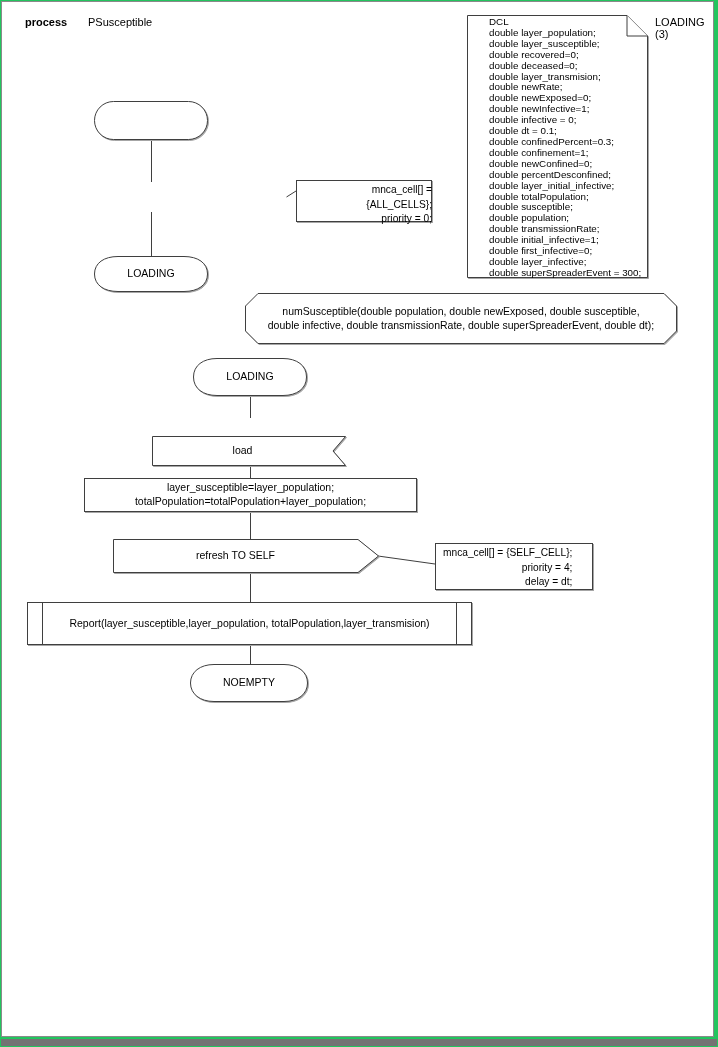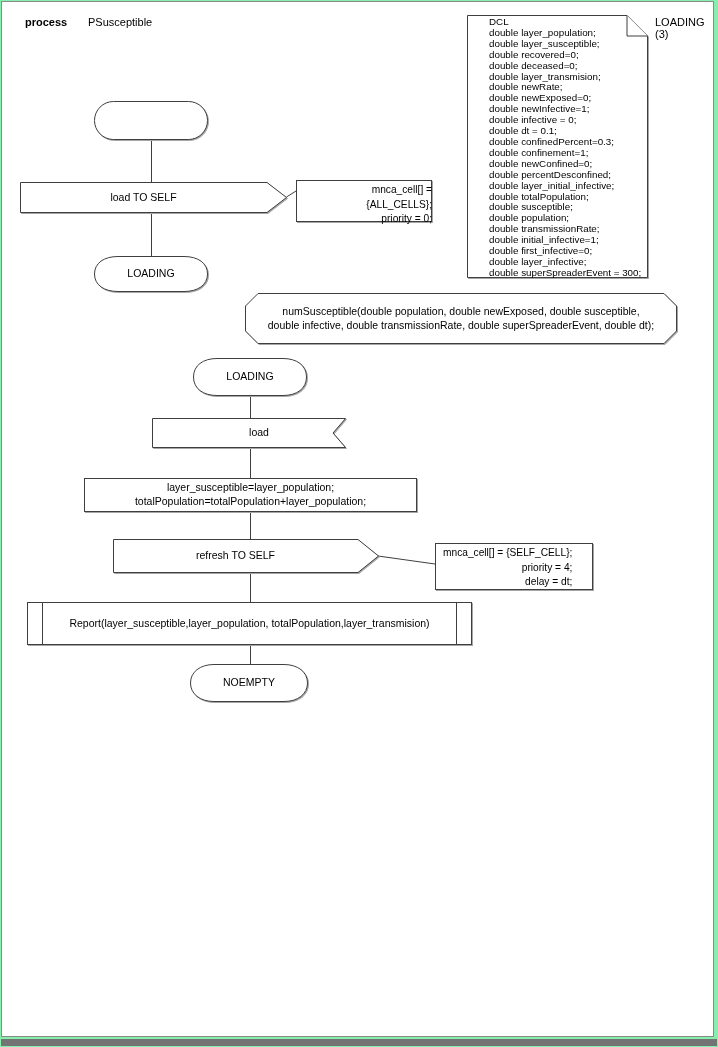--- a/index.html
+++ b/index.html
@@ -1,17 +1,17 @@
 <!DOCTYPE html>
 <html><head>
 <meta charset="utf-8">
 <style>
   html,body{margin:0;padding:0;background:#ffffff;}
   body{font-family:"Liberation Sans",sans-serif;color:#000;}
-  .canvas{position:relative;width:718px;height:1047px;background:#86efac;overflow:hidden;}
+  .canvas{position:relative;width:718px;height:1047px;background:#22c55e;overflow:hidden;}
   .page{position:absolute;left:1px;top:1px;width:713px;height:1036px;border:1px solid #8a8a8a;background:#fff;box-sizing:border-box;}
   .shadow-b{position:absolute;left:1px;top:1039px;width:716px;height:7px;background:#737373;}
   .hdr-kw{position:absolute;left:25px;top:16px;font-size:11px;font-weight:bold;}
   .hdr-name{position:absolute;left:88px;top:16px;font-size:11px;}
   .page-label{position:absolute;left:639px;top:16px;font-size:11px;padding-left:16px;}
   .sym{position:absolute;}
   .sym svg{position:absolute;left:0;top:0;filter:drop-shadow(1.5px 1.5px 0px #a6a6a6);}
   .sym path,.sym rect,.sym line{fill:#ffffff;stroke:#3f3f3f;stroke-width:1;}
   .sym line{fill:none;}
   .lbl{position:absolute;inset:0;display:flex;align-items:center;justify-content:center;
@@ -75,26 +75,20 @@
 double layer_infective;
 double superSpreaderEvent = 300;</div>
   </div>
 
   <div class="sym" style="left:94px;top:101px;width:114px;height:39px;">
     <svg width="114" height="39">
       <rect x="0.5" y="0.5" width="113" height="38" rx="19"></rect>
     </svg>
   </div>
 
-  <div class="sym" style="left:20px;top:182px;width:267px;height:31px;">
-    <svg width="267" height="31">
-      <path d="M0.5,0.5 H247 L266.5,15.5 L247,30.5 H0.5 Z"></path>
-    </svg>
-    <div class="lbl" style="padding-right:20px;">load TO SELF</div>
-  </div>
 
   <div class="sym" style="left:296px;top:180px;width:136px;height:42px;">
     <svg width="136" height="42">
       <rect x="0.5" y="0.5" width="135" height="41"></rect>
     </svg>
     <div class="comment-text">mnca_cell[] = {ALL_CELLS};
 priority = 0;</div>
   </div>
 
   <div class="sym" style="left:94px;top:256px;width:114px;height:36px;">
@@ -112,21 +106,21 @@
 double infective, double transmissionRate, double superSpreaderEvent, double dt);</div>
   </div>
 
   <div class="sym" style="left:193px;top:358px;width:114px;height:38px;">
     <svg width="114" height="38">
       <path d="M24,0.5 H90 C104,0.5 113.5,7.5 113.5,19 C113.5,30.5 104,37.5 90,37.5 H24 C10,37.5 0.5,30.5 0.5,19 C0.5,7.5 10,0.5 24,0.5 Z"></path>
     </svg>
     <div class="lbl">LOADING</div>
   </div>
 
-  <div class="sym" style="left:152px;top:418px;width:194px;height:30px;padding-left:33px;">
+  <div class="sym" style="left:152px;top:436px;width:194px;height:30px;">
     <svg width="194" height="30">
       <path d="M0.5,0.5 H193.5 L181,15 L193.5,29.5 H0.5 Z"></path>
     </svg>
     <div class="lbl" style="padding-right:13px;">load</div>
   </div>
 
   <div class="sym" style="left:84px;top:478px;width:333px;height:34px;">
     <svg width="333" height="34">
       <rect x="0.5" y="0.5" width="332" height="33"></rect>
     </svg>

